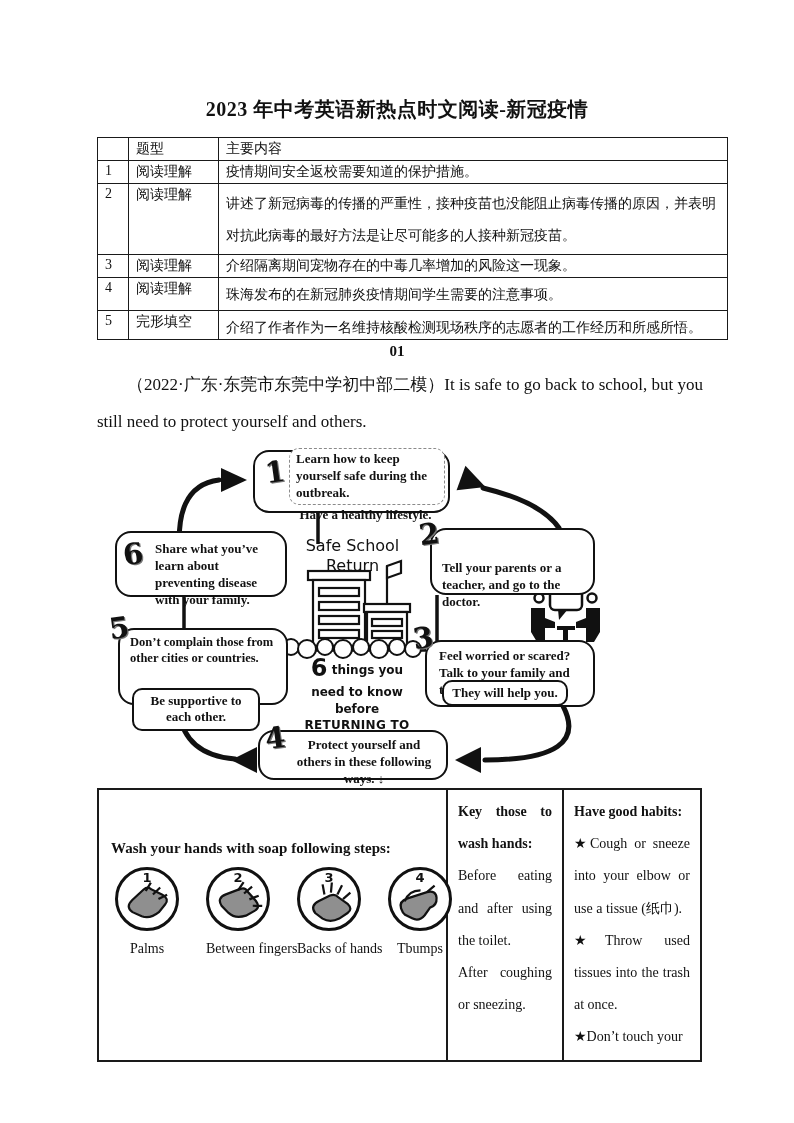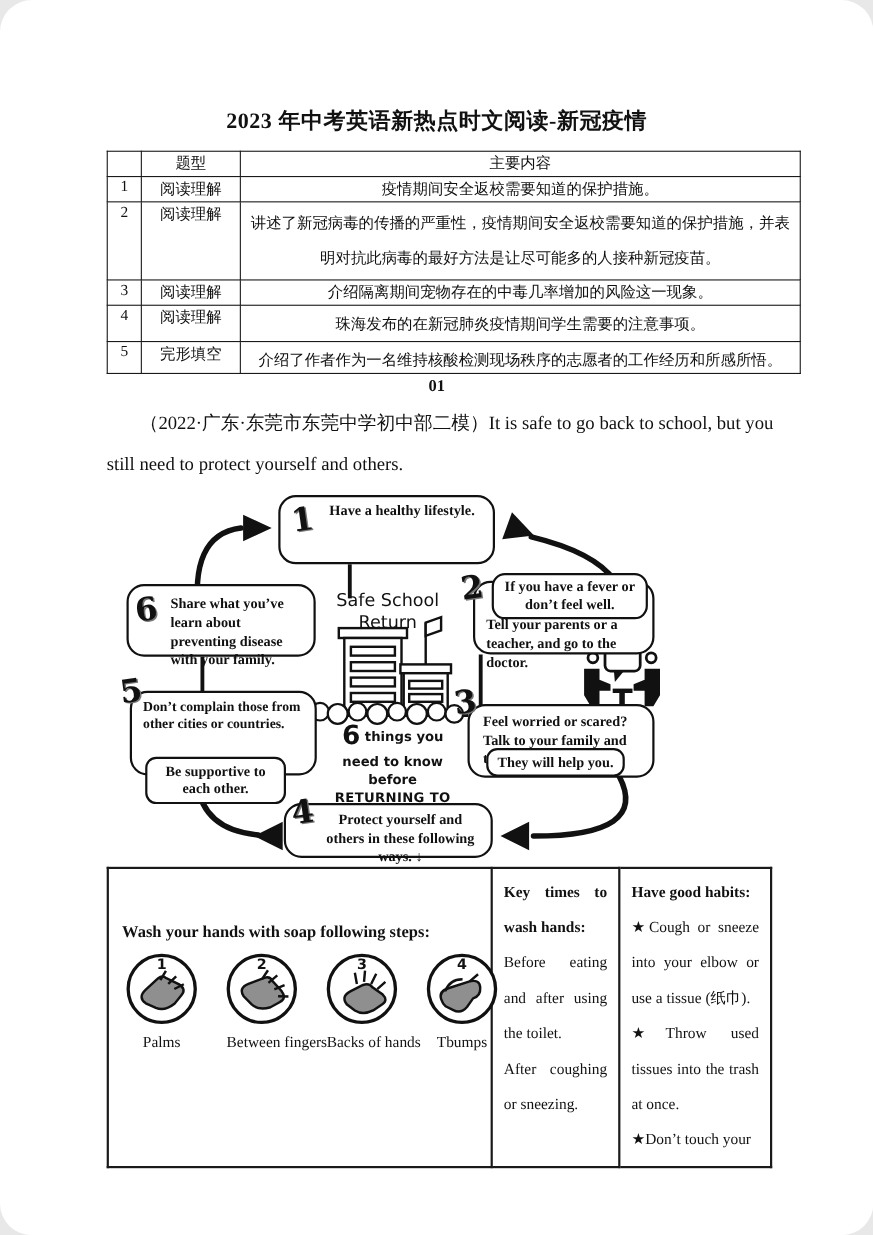--- a/index.html
+++ b/index.html
@@ -1,32 +1,32 @@
 <!DOCTYPE html>
 <html><head>
 <meta charset="utf-8">
 <style>
   html,body{margin:0;padding:0;background:#e8e8e8;}
   .page{
     position:relative;width:794px;height:1123px;margin:0 auto;background:#ffffff;
-    font-family:"Liberation Serif","DejaVu Serif",serif;color:#111;overflow:hidden;border-radius:29px;
+    font-family:"Liberation Serif","DejaVu Serif",serif;color:#111;overflow:hidden;
   }
   
   .doc-title{
     position:absolute;top:96px;left:0;width:100%;text-align:center;
     font-size:20px;font-weight:700;letter-spacing:.5px;
   }
   
   table.sum{
     position:absolute;left:97px;top:137px;width:631px;
     border-collapse:collapse;table-layout:fixed;font-size:14px;
   }
   table.sum td,table.sum th{
     border:1.5px solid #1a1a1a;padding:2px 7px;vertical-align:top;
-    font-weight:400;text-align:center;overflow:hidden;
+    font-weight:400;text-align:left;overflow:hidden;
   }
   table.sum col.c-num{width:31px}
   table.sum col.c-type{width:90px}
   .h-hdr{height:22px}.h-r1{height:21px}.h-r2{height:64px}
   .h-r3{height:23px}.h-r4{height:33px}.h-r5{height:26px}
   .h-r2 td.cont{line-height:2.3;padding-top:4px}
   .h-r4 td.cont,.h-r5 td.cont{padding-top:8px}
   
   .section-num{position:absolute;top:343px;left:0;width:100%;text-align:center;font-size:15px;font-weight:700;}
   .intro{position:absolute;left:97px;top:366px;width:631px;font-size:17px;line-height:2.2;text-indent:30px;margin:0;}
@@ -117,21 +117,21 @@
       <td>主要内容</td>
     </tr>
     <tr class="h-r1">
       <td>1</td>
       <td>阅读理解</td>
       <td class="cont">疫情期间安全返校需要知道的保护措施。</td>
     </tr>
     <tr class="h-r2">
       <td>2</td>
       <td>阅读理解</td>
-      <td class="cont">讲述了新冠病毒的传播的严重性，疫情期间安全返校需要知道的保护措施，并表明对抗此病毒的最好方法是让尽可能多的人接种新冠疫苗。</td>
+      <td class="cont">讲述了新冠病毒的传播的严重性，接种疫苗也没能阻止病毒传播的原因，并表明对抗此病毒的最好方法是让尽可能多的人接种新冠疫苗。</td>
     </tr>
     <tr class="h-r3">
       <td>3</td>
       <td>阅读理解</td>
       <td class="cont">介绍隔离期间宠物存在的中毒几率增加的风险这一现象。</td>
     </tr>
     <tr class="h-r4">
       <td>4</td>
       <td>阅读理解</td>
       <td class="cont">珠海发布的在新冠肺炎疫情期间学生需要的注意事项。</td>
@@ -210,26 +210,26 @@
     </svg>
 
     <div class="center-title">Safe School Return</div>
     <div class="center-caption">
       <span class="cap6">6</span>
       <span>things you need to know before</span><br>
       <span class="caps">RETURNING TO SCHOOL</span>
     </div>
 
     <div class="bubble b1">
+      <div class="callout">Learn how to keep yourself safe during the outbreak.</div>
       <div class="tail">Have a healthy lifestyle.</div>
     </div>
     <span class="bignum" style="left:170px;top:30px;">1</span>
 
     <div class="bubble b2">
-      <div class="callout">If you have a fever or don’t feel well.</div>
       <div>Tell your parents or a teacher, and go to the doctor.</div>
     </div>
     <span class="bignum" style="left:324px;top:92px;">2</span>
 
     <div class="bubble b3">
       <div>Feel worried or scared? Talk to your family and teachers.</div>
     </div>
     <div class="note-box" style="left:347px;top:252px;width:126px;">They will help you.</div>
     <span class="bignum" style="left:318px;top:196px;">3</span>
 
@@ -305,21 +305,21 @@
                   <path d="M8 28 q0 -8 10 -8 l22 0 q10 1 8 9 q-2 8 -10 8 l-8 6 q-8 5 -14 -1 l-6 -6 q-2 -3 -2 -8 z" fill="#8f8f8f" stroke="#111" stroke-width="2.4"></path>
                   <path d="M14 22 q8 -10 20 -6 M40 20 l10 -4" stroke="#111" stroke-width="2.4" fill="none"></path>
                 </g>
               </svg>
             </div>
             <div class="step-label">Tbumps</div>
           </div>
         </div>
       </td>
       <td class="cell-times">
-        <p class="cell-title">Key times to wash hands:</p>
+        <p class="cell-title">Key those to wash hands:</p>
         <p>Before eating and after using the toilet.</p>
         <p>After coughing or sneezing.</p>
       </td>
       <td class="cell-habit">
         <p class="cell-title">Have good habits:</p>
         <p>★Cough or sneeze into your elbow or use a tissue (纸巾).</p>
         <p>★Throw used tissues into the trash at once.</p>
         <p>★Don’t touch your</p>
       </td>
     </tr>

